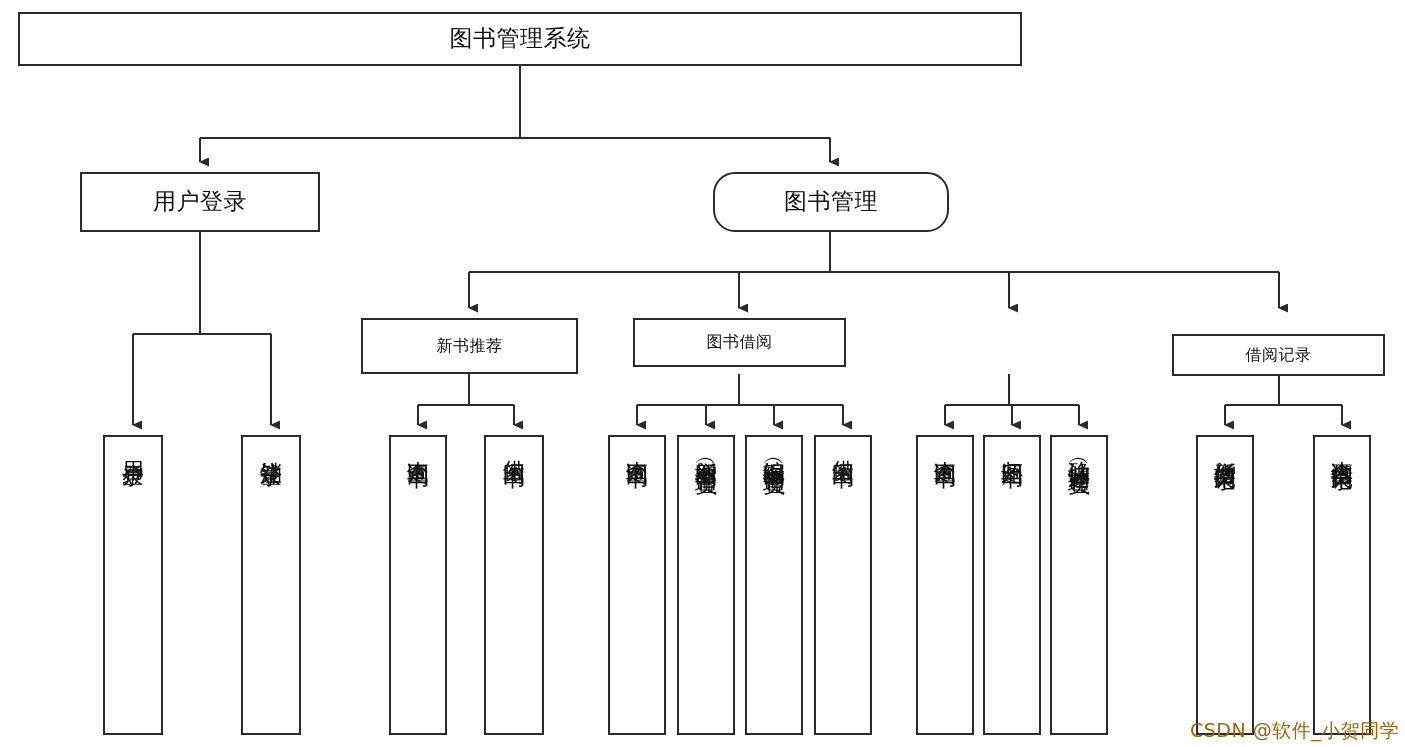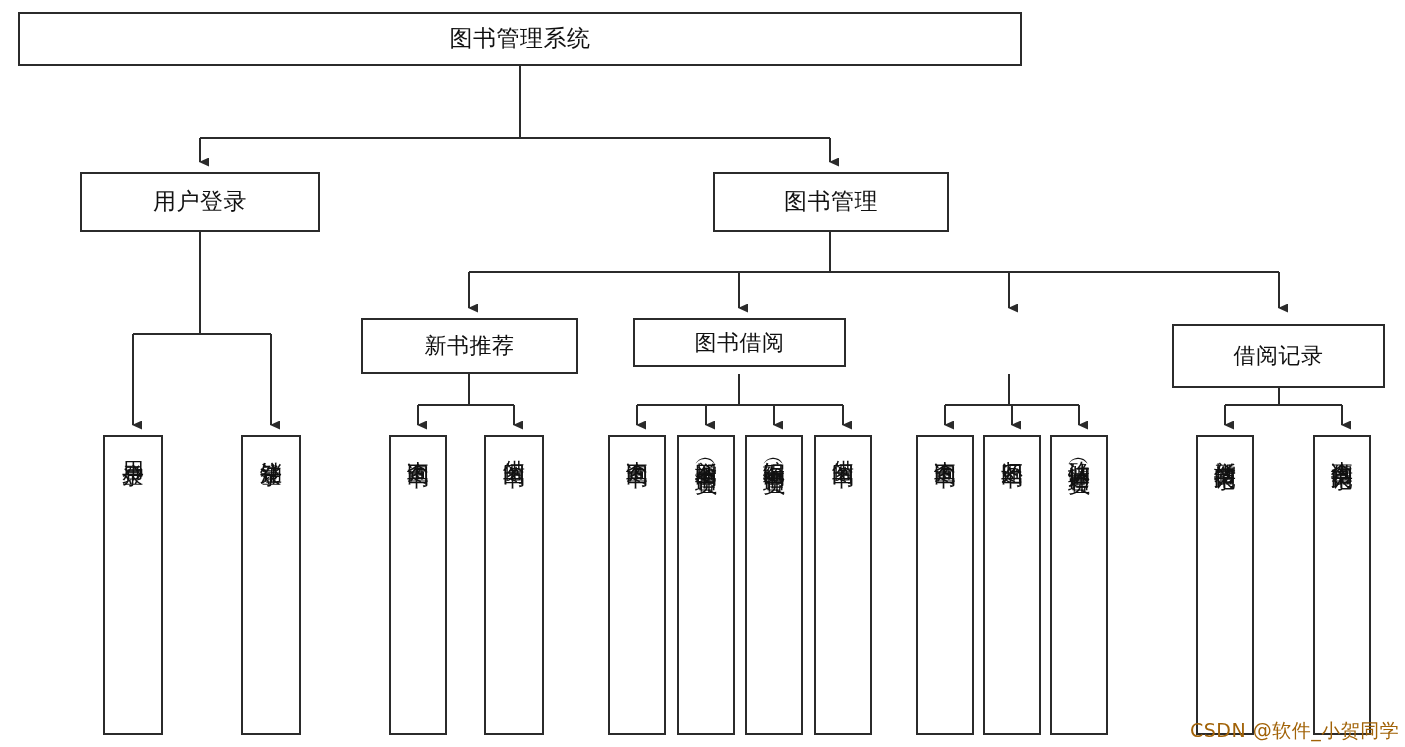--- a/index.html
+++ b/index.html
@@ -48,21 +48,21 @@
     font-size: 23px;
     letter-spacing: 0.5px;
   }
   .node.root .label {
     font-size: 23px;
   }
   .node.lvl1 .label {
     font-size: 23px;
   }
   .node.lvl2 .label {
-    font-size: 22px;
+    font-size: 16px;
   }
   
   .node.v {
     padding: 6px 0;
     align-items: flex-start;
   }
   .node.v .label {
     writing-mode: vertical-rl;
     text-orientation: upright;
     font-size: 22px;
@@ -134,31 +134,31 @@
     </g>
   </svg>
 
   <div class="node h root" style="left: 18px; top: 12px; width: 1004px; height: 54px;">
     <span class="label">图书管理系统</span>
   </div>
 
   <div class="node h lvl1" style="left: 80px; top: 172px; width: 240px; height: 60px;">
     <span class="label">用户登录</span>
   </div>
-  <div class="node h lvl1" style="left: 713px; top: 172px; width: 236px; height: 60px;">
+  <div class="node h lvl1" style="left: 713px; top: 172px; width: 236px; height: 60px; border-radius: 22px;">
     <span class="label">图书管理</span>
   </div>
 
   <div class="node h lvl2" style="left: 361px; top: 318px; width: 217px; height: 56px;">
     <span class="label">新书推荐</span>
   </div>
   <div class="node h lvl2" style="left: 633px; top: 318px; width: 213px; height: 49px;">
     <span class="label">图书借阅</span>
   </div>
-  <div class="node h lvl2" style="left: 1172px; top: 324px; width: 213px; height: 64px;">
+  <div class="node h lvl2" style="left: 1172px; top: 334px; width: 213px; height: 42px;">
     <span class="label">借阅记录</span>
   </div>
 
   <div class="node v" style="left: 103px; top: 435px; width: 60px; height: 300px;">
     <span class="label">用户登录</span>
   </div>
   <div class="node v" style="left: 241px; top: 435px; width: 60px; height: 300px;">
     <span class="label">注销登录</span>
   </div>
   <div class="node v" style="left: 389px; top: 435px; width: 58px; height: 300px;">

